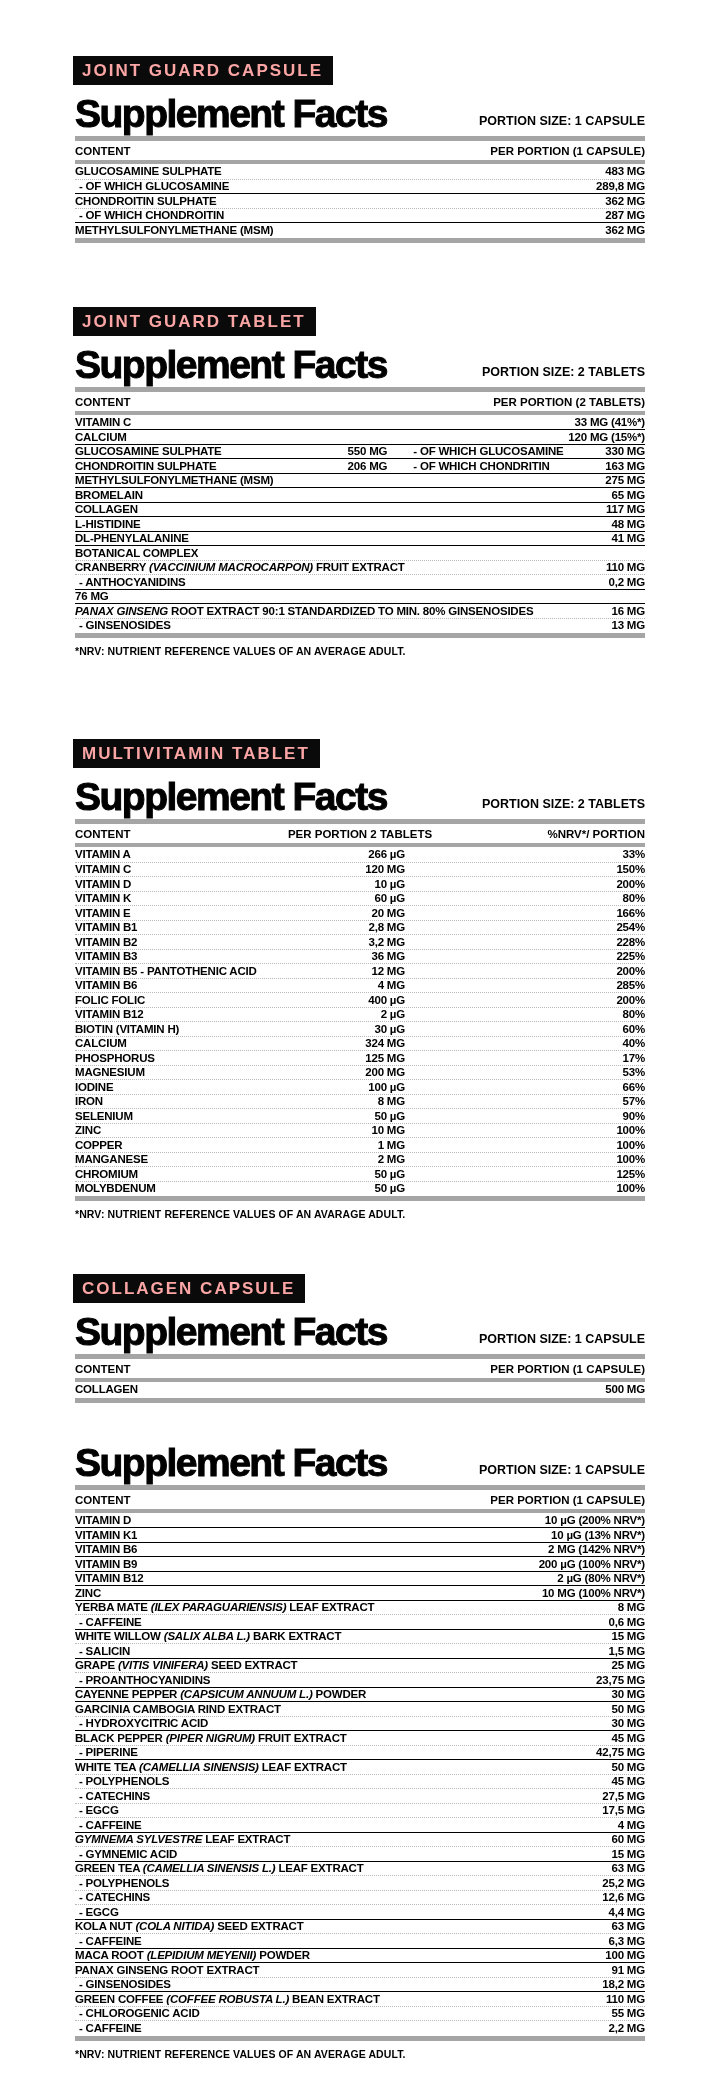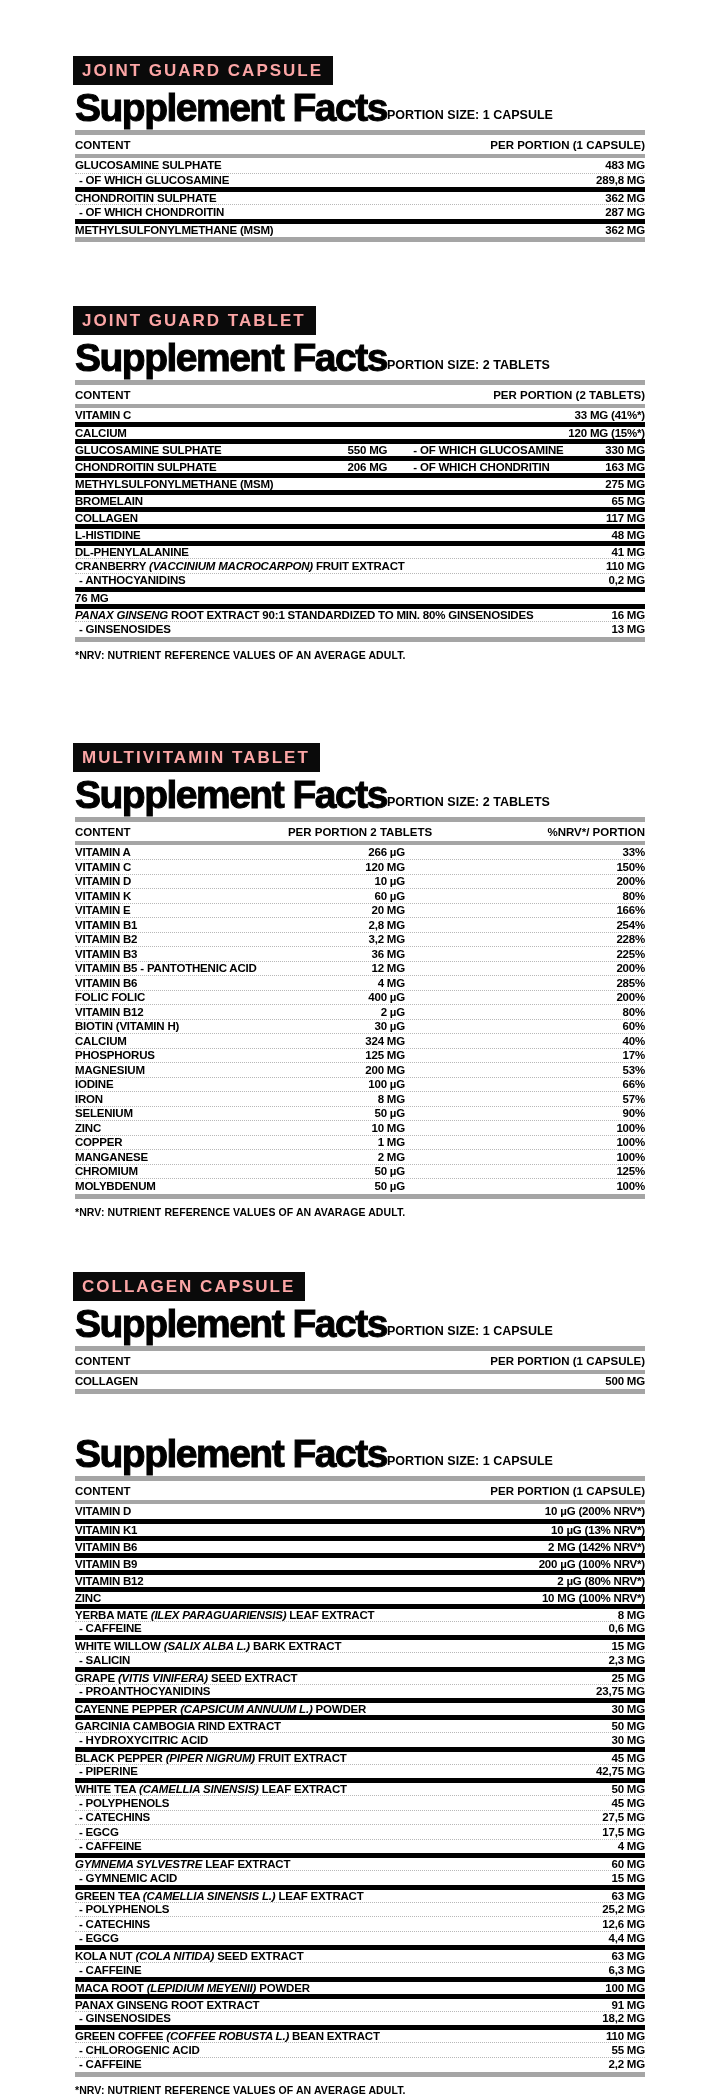--- a/index.html
+++ b/index.html
@@ -4,36 +4,36 @@
 <style>
   html,body{margin:0;padding:0;background:#ffffff;}
   body{width:721px;height:2100px;overflow:hidden;color:#000;
        font-family:"Liberation Sans",sans-serif;}
   .panel{width:570px;margin-left:75px;}
   .p1{margin-top:56px;} .p2{margin-top:64px;} .p3{margin-top:82px;}
   .p4{margin-top:54px;} .p5{margin-top:40px;}
   .product-label{display:inline-block;background:#0a0a0a;color:#fca5a5;
        font-weight:700;font-size:17px;letter-spacing:2px;line-height:1;
        padding:6px 10px 6px 9px;margin-left:-2px;}
-  .sf-head{display:flex;align-items:flex-end;margin-top:3px;}
+  .sf-head{display:flex;justify-content:space-between;align-items:flex-end;margin-top:9px;}
   .sf-title{font-size:39px;font-weight:700;letter-spacing:-1.5px;line-height:1.0;
        margin:0;-webkit-text-stroke:1px #000;white-space:nowrap;}
   .portion{font-size:12.5px;font-weight:700;padding-bottom:5px;white-space:nowrap;}
   .bar{height:5px;background:#a5a5a5;margin-top:3px;}
   .bar.mid{height:4px;margin-top:0;}
   .bar.end{height:5px;margin-top:1px;}
   .thead{display:flex;justify-content:space-between;align-items:flex-start;
        font-size:11.5px;font-weight:700;padding:4px 0 3px;position:relative;}
   .thead .center{position:absolute;left:50%;transform:translateX(-50%);}
   .rows{width:100%;}
   .row{display:flex;align-items:center;font-size:11.5px;font-weight:700;
        letter-spacing:-0.2px;min-height:14.5px;border-top:1px dotted #b8b8b8;
        box-sizing:border-box;}
   .rows .row:first-child{border-top:none;}
-  .row.group{border-top:5px solid #000000;}
+  .row.group{border-top:1px solid #000000;}
   .row .name{flex:1 1 auto;}
   .row.sub .name{padding-left:4px;}
   .row .value{flex:0 0 auto;text-align:right;white-space:nowrap;}
   .row .mid{flex:0 0 70px;text-align:right;white-space:nowrap;}
   .row .subname{flex:0 0 192px;padding-left:26px;white-space:nowrap;}
   .row.cols3{display:grid;grid-template-columns:200px 130px 1fr;}
   .row.cols3 .amount{text-align:right;white-space:nowrap;}
   .row.cols3 .pct{text-align:right;white-space:nowrap;}
   .it{font-style:italic;}
   .note{font-size:10.5px;font-weight:700;margin-top:7px;letter-spacing:0.1px;}
@@ -124,20 +124,23 @@
         <span class="value">117 MG</span>
       </div>
       <div class="row group">
         <span class="name">L-HISTIDINE</span>
         <span class="value">48 MG</span>
       </div>
       <div class="row group">
         <span class="name">DL-PHENYLALANINE</span>
         <span class="value">41 MG</span>
       </div>
+      <div class="row group bold">
+        <span class="name">BOTANICAL COMPLEX</span>
+      </div>
       <div class="row">
         <span class="name"><span>CRANBERRY </span><span class="it">(VACCINIUM MACROCARPON)</span><span> FRUIT EXTRACT</span></span>
         <span class="value">110 MG</span>
       </div>
       <div class="row sub">
         <span class="name">- ANTHOCYANIDINS</span>
         <span class="value">0,2 MG</span>
       </div>
       <div class="row group">
         <span class="value">76 MG</span>
@@ -358,21 +361,21 @@
       <div class="row sub">
         <span class="name">- CAFFEINE</span>
         <span class="value">0,6 MG</span>
       </div>
       <div class="row group">
         <span class="name"><span>WHITE WILLOW </span><span class="it">(SALIX ALBA L.)</span><span> BARK EXTRACT</span></span>
         <span class="value">15 MG</span>
       </div>
       <div class="row sub">
         <span class="name">- SALICIN</span>
-        <span class="value">2,3 MG</span>
+        <span class="value">1,5 MG</span>
       </div>
       <div class="row group">
         <span class="name"><span>GRAPE </span><span class="it">(VITIS VINIFERA)</span><span> SEED EXTRACT</span></span>
         <span class="value">25 MG</span>
       </div>
       <div class="row sub">
         <span class="name">- PROANTHOCYANIDINS</span>
         <span class="value">23,75 MG</span>
       </div>
       <div class="row group">

